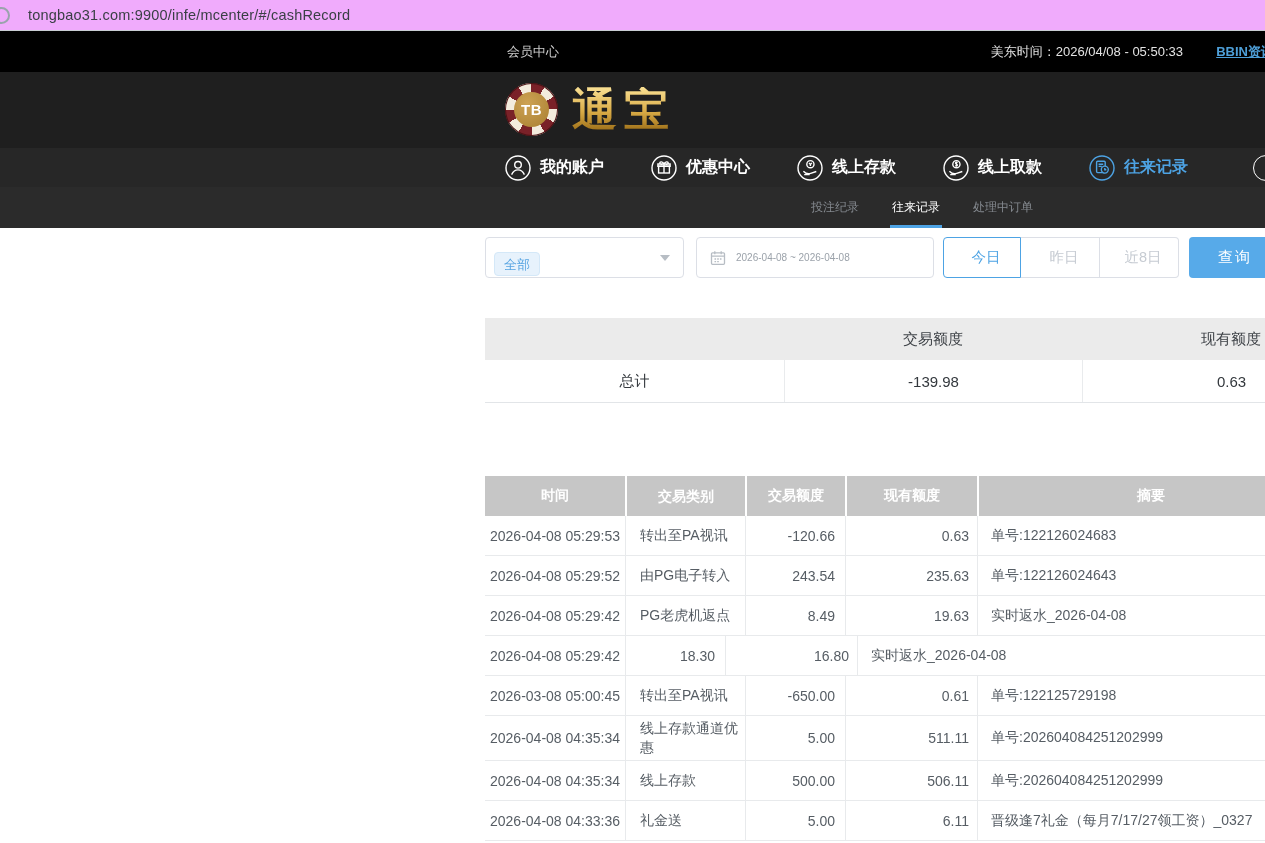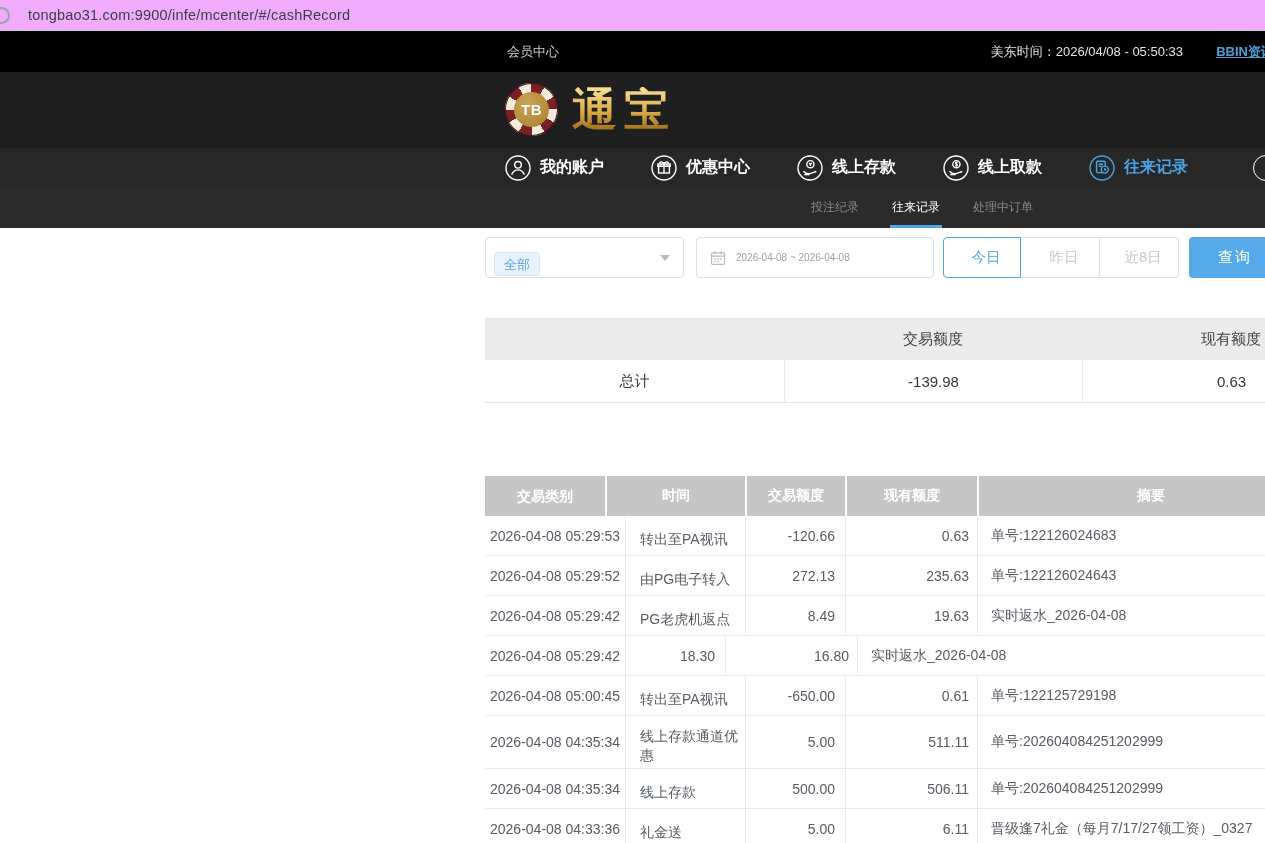--- a/index.html
+++ b/index.html
@@ -92,21 +92,21 @@
   
   .rectable { position:absolute; top:476px; left:485px; width:838px; }
   .thead { display:flex; height:40px; }
   .th { background:#c6c6c6; color:#fff; font-size:14px; font-weight:700;
     display:flex; align-items:center; justify-content:center; }
   .th + .th { border-left:2px solid #fff; }
   .trow { display:flex; min-height:40px; border-bottom:1px solid #e8eaec; background:#fff; }
   .td { display:flex; align-items:center; font-size:14px; color:#565d64; }
   .td + .td { border-left:1px solid #e8eaec; }
   .w-time { width:140px; justify-content:center; }
-  .w-type { width:120px; padding:11px 6px 3px 14px; line-height:19px; }
+  .w-type { width:120px; padding:3px 6px 3px 14px; line-height:19px; }
   .w-amt  { width:100px; justify-content:flex-end; padding-right:10px; }
   .w-bal  { width:132px; justify-content:flex-end; padding-right:8px; }
   .w-sum  { width:346px; padding-left:13px; }
   .th.w-type, .th.w-amt, .th.w-bal, .th.w-sum { padding:0; justify-content:center; }
 </style>
 </head>
 <body>
 
 <div class="page">
 
@@ -225,56 +225,56 @@
     </div>
     <div class="sum-body">
       <div class="sc sc1">总计</div>
       <div class="sc sc2">-139.98</div>
       <div class="sc sc3">0.63</div>
     </div>
   </div>
 
   <div class="rectable">
     <div class="thead">
+      <div class="th w-time">时间</div>
       <div class="th w-type">交易类别</div>
-      <div class="th w-time">时间</div>
       <div class="th w-amt">交易额度</div>
       <div class="th w-bal">现有额度</div>
       <div class="th w-sum">摘要</div>
     </div>
 
     <div class="trow">
       <div class="td w-time">2026-04-08 05:29:53</div>
       <div class="td w-type">转出至PA视讯</div>
       <div class="td w-amt">-120.66</div>
       <div class="td w-bal">0.63</div>
       <div class="td w-sum">单号:122126024683</div>
     </div>
     <div class="trow">
       <div class="td w-time">2026-04-08 05:29:52</div>
       <div class="td w-type">由PG电子转入</div>
-      <div class="td w-amt">272.13</div>
+      <div class="td w-amt">243.54</div>
       <div class="td w-bal">235.63</div>
       <div class="td w-sum">单号:122126024643</div>
     </div>
     <div class="trow">
       <div class="td w-time">2026-04-08 05:29:42</div>
       <div class="td w-type">PG老虎机返点</div>
       <div class="td w-amt">8.49</div>
       <div class="td w-bal">19.63</div>
       <div class="td w-sum">实时返水_2026-04-08</div>
     </div>
     <div class="trow">
       <div class="td w-time">2026-04-08 05:29:42</div>
       <div class="td w-amt">18.30</div>
       <div class="td w-bal">16.80</div>
       <div class="td w-sum">实时返水_2026-04-08</div>
     </div>
     <div class="trow">
-      <div class="td w-time">2026-04-08 05:00:45</div>
+      <div class="td w-time">2026-03-08 05:00:45</div>
       <div class="td w-type">转出至PA视讯</div>
       <div class="td w-amt">-650.00</div>
       <div class="td w-bal">0.61</div>
       <div class="td w-sum">单号:122125729198</div>
     </div>
     <div class="trow">
       <div class="td w-time">2026-04-08 04:35:34</div>
       <div class="td w-type">线上存款通道优惠</div>
       <div class="td w-amt">5.00</div>
       <div class="td w-bal">511.11</div>

